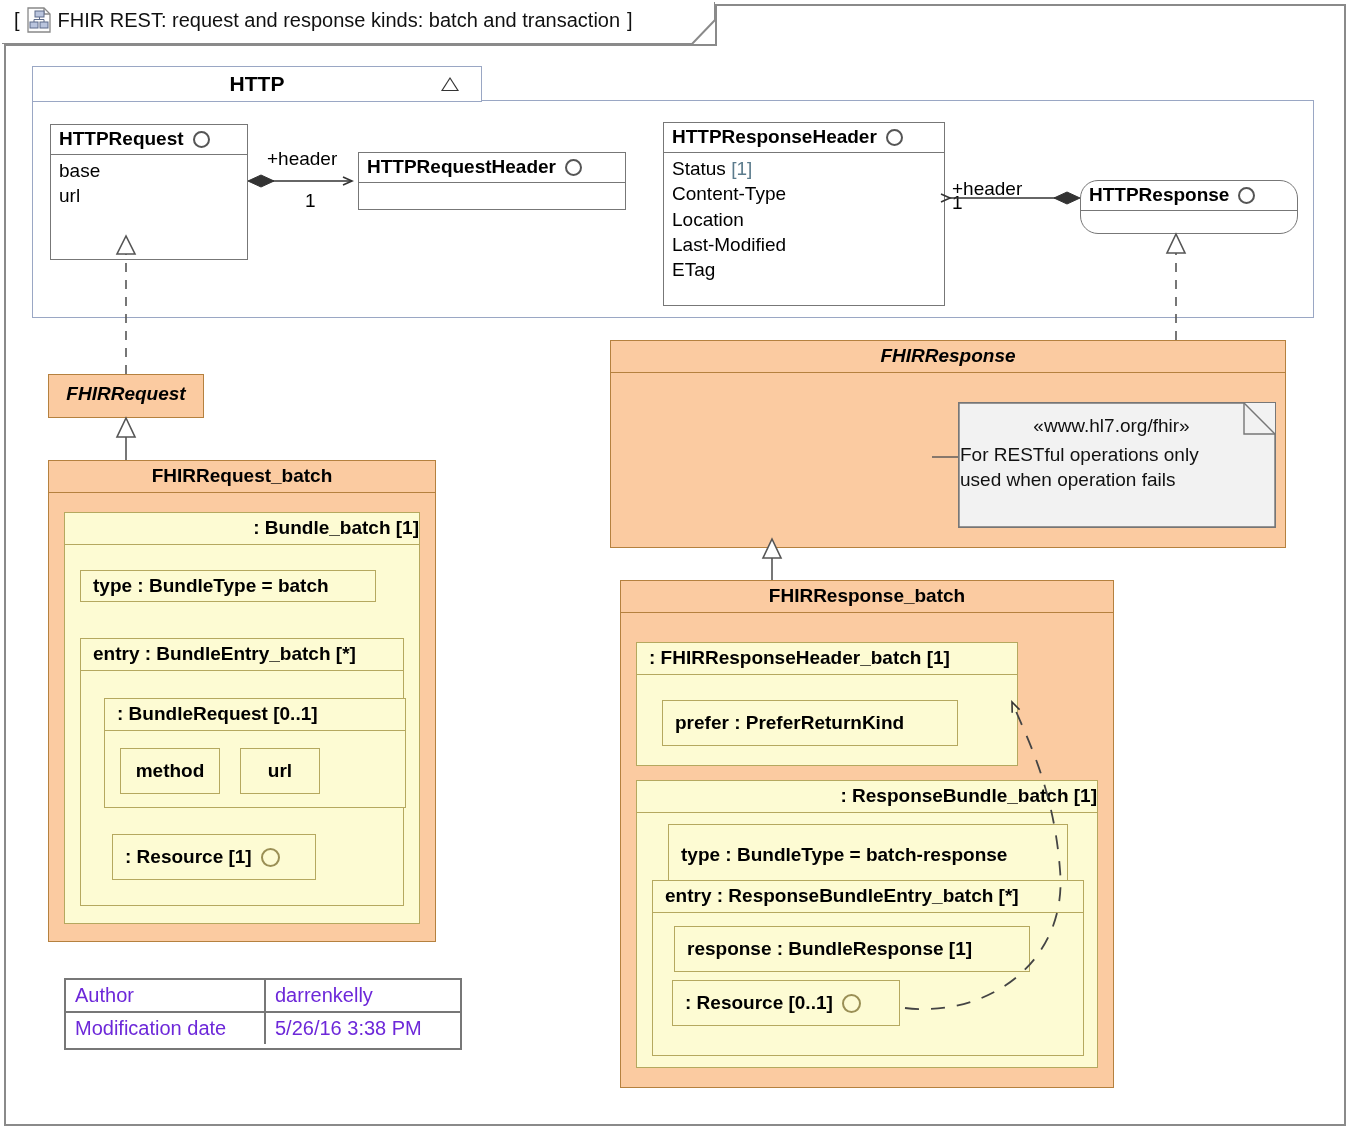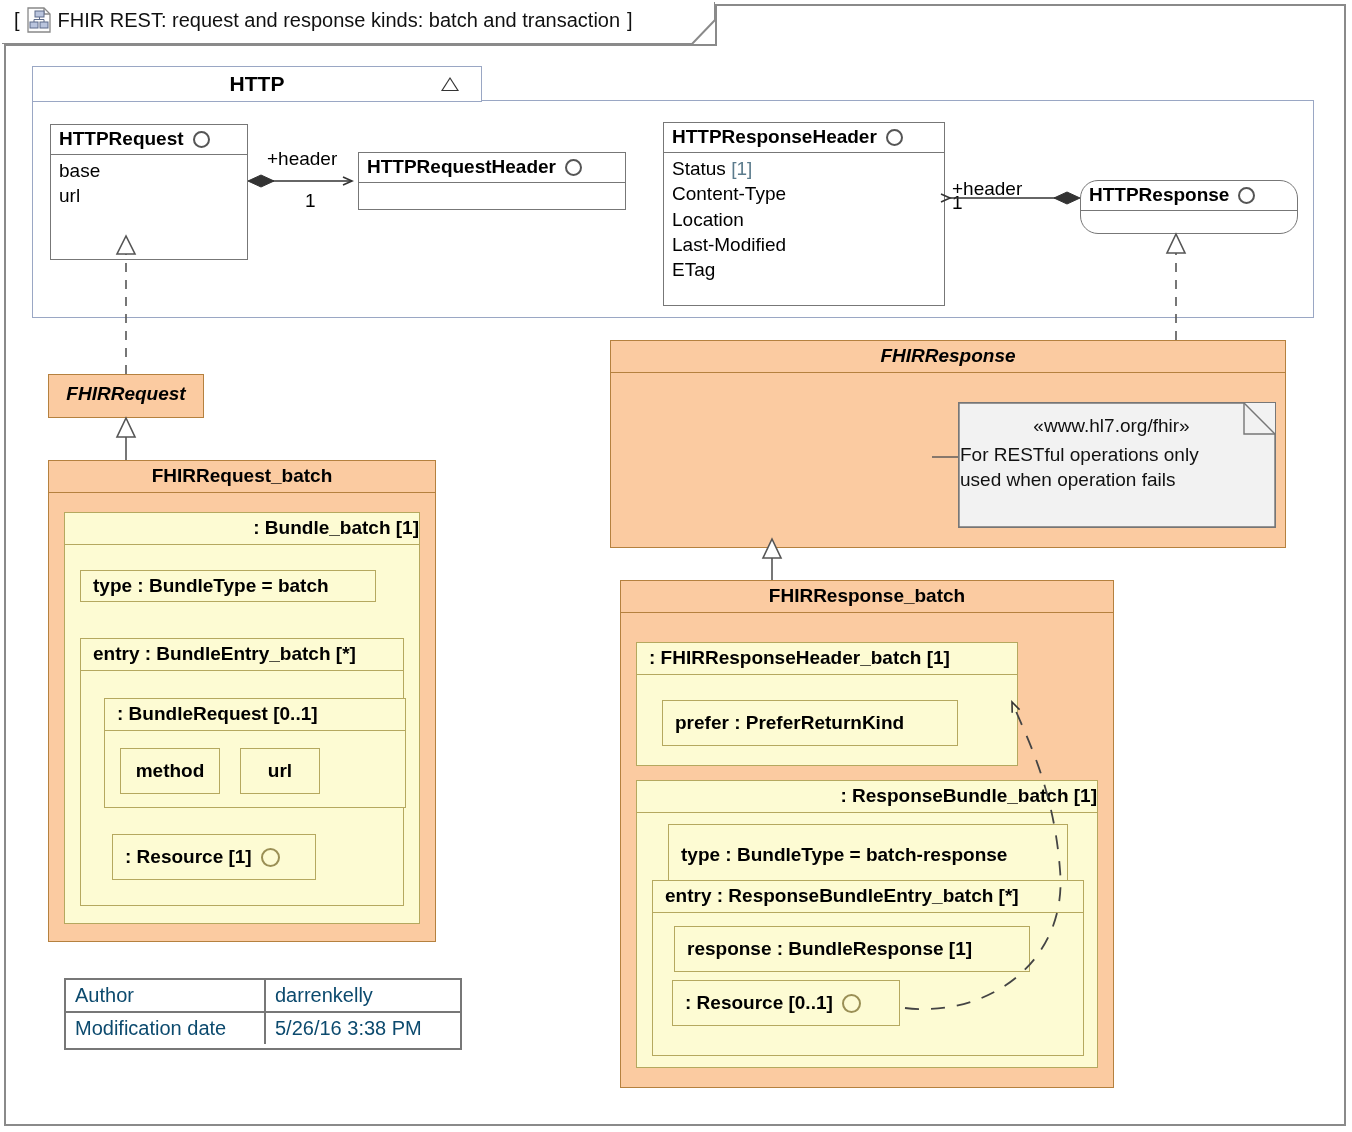--- a/index.html
+++ b/index.html
@@ -55,21 +55,21 @@
            border-radius:50%;margin-left:9px;box-sizing:border-box;}
 
   
   .note{position:absolute;box-sizing:border-box;background:#f2f2f2;border:1px solid #777;
         font-size:19px;color:#111;}
   .note-body{position:relative;z-index:2;padding:10px 12px 8px 1px;line-height:1.32;}
   .note-title{text-align:center;margin-bottom:4px;}
 
   
   .atable{position:absolute;border:2px solid #777;box-sizing:border-box;background:#fff;
-          font-size:20px;color:#0c4a6e;}
+          font-size:20px;color:#6d28d9;}
   .arow{display:flex;box-sizing:border-box;}
   .arow.top{border-bottom:2px solid #777;}
   .acell{box-sizing:border-box;padding:4px 9px;}
   .acell.k{width:200px;border-right:2px solid #777;}
 
   
   svg.wires{position:absolute;left:0;top:0;width:1352px;height:1132px;pointer-events:none;}
   .lbl{position:absolute;font-size:19px;color:#000;white-space:nowrap;}
 </style>
 </head>

